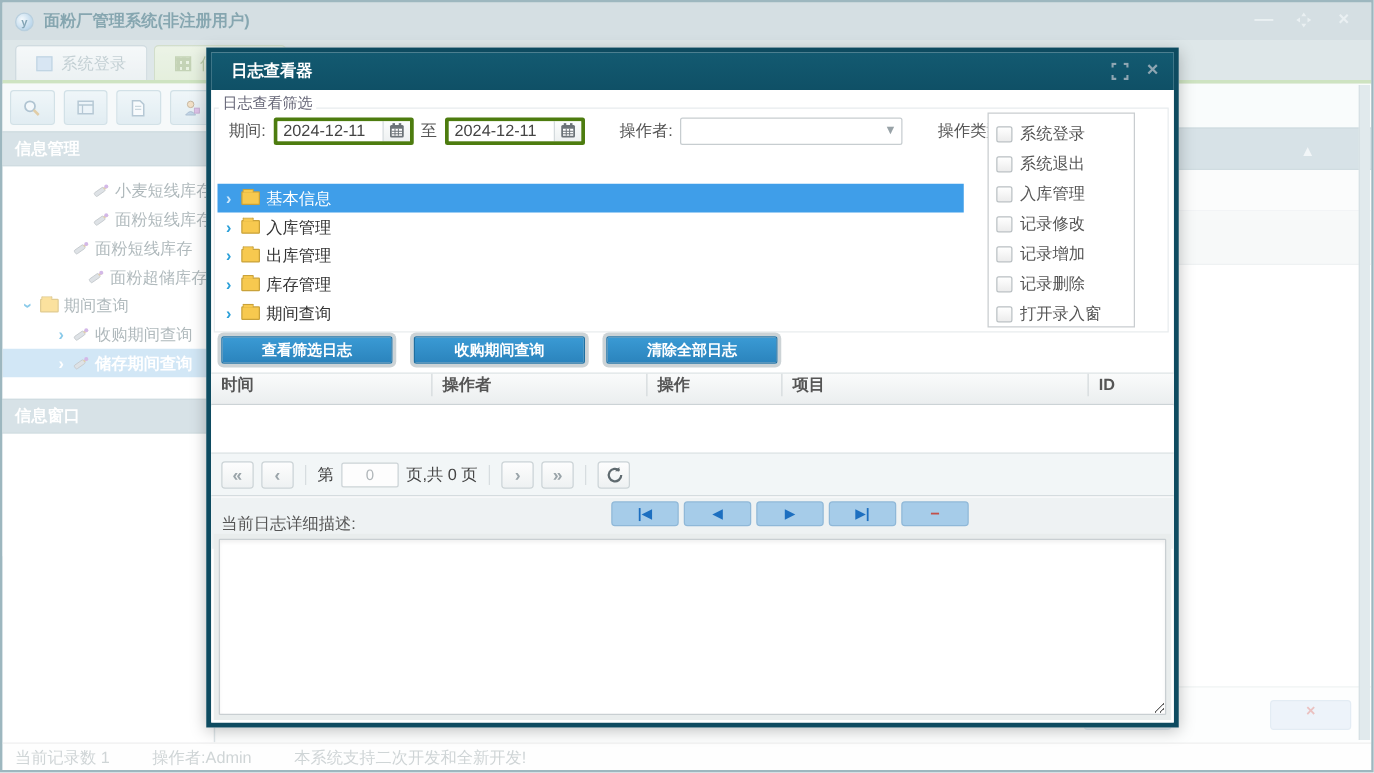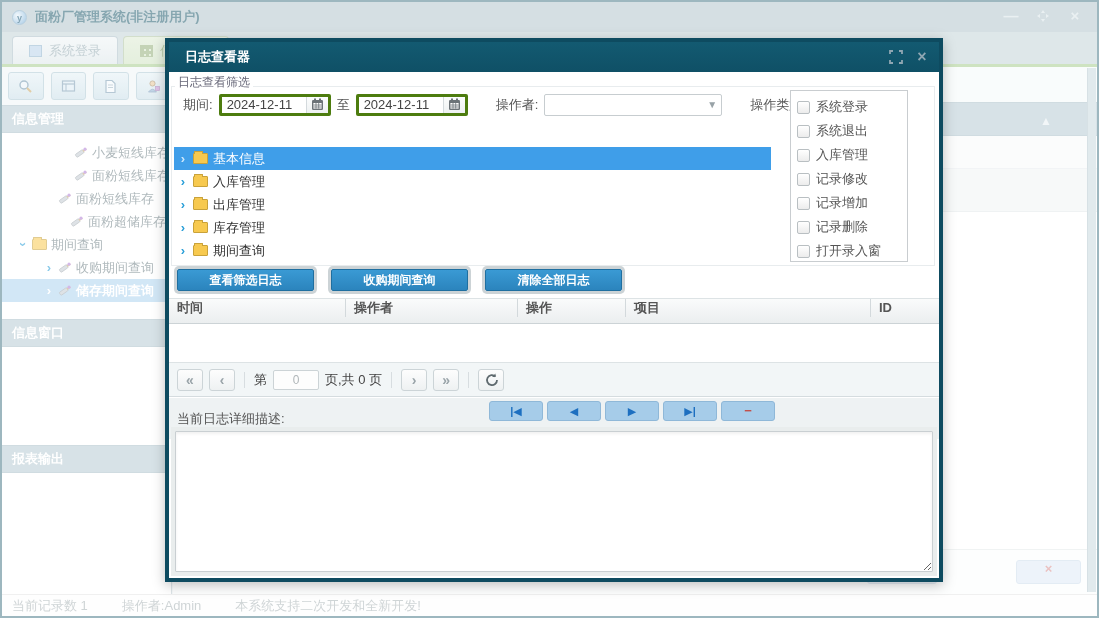--- a/index.html
+++ b/index.html
@@ -290,21 +290,20 @@
         <span class="chev" style="color:#fff">›</span>
         <svg width="14" height="14">
             <use href="#i-tool"></use>
           </svg>
         <span class="lbl">储存期间查询</span>
       </div>
     </div>
     <div class="side-gap" style="height:17px"></div>
     <div class="side-header">信息窗口</div>
     <div class="side-gap" style="height:98px"></div>
-    <div class="side-header">报表输出</div>
   </div>
 
   <div class="main">
     <div class="main-header">
       <span class="collapse-arrow">▲</span>
     </div>
     <div class="main-row1"></div>
     <div class="main-row2"></div>
     <div class="main-white"></div>
     <div class="main-footer">

